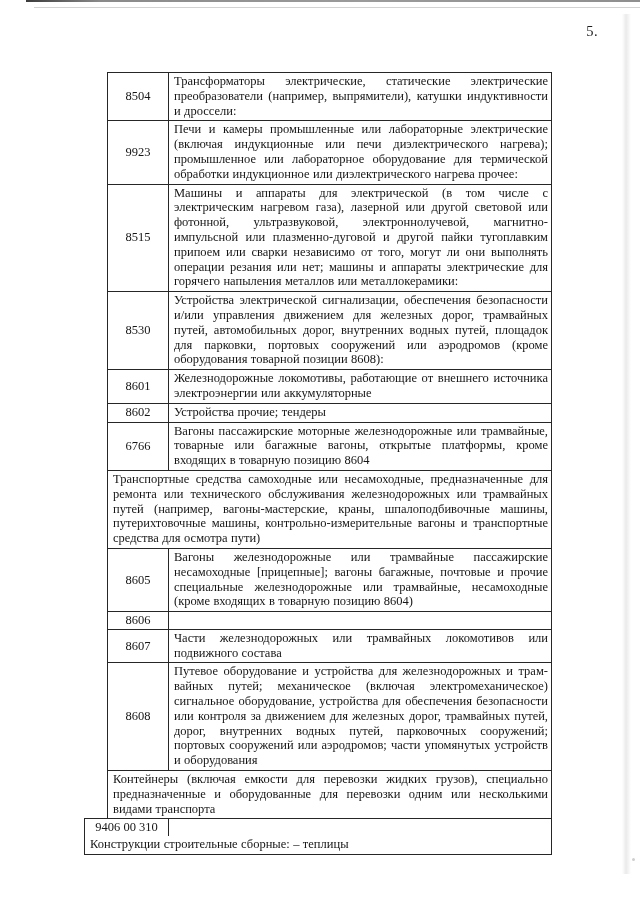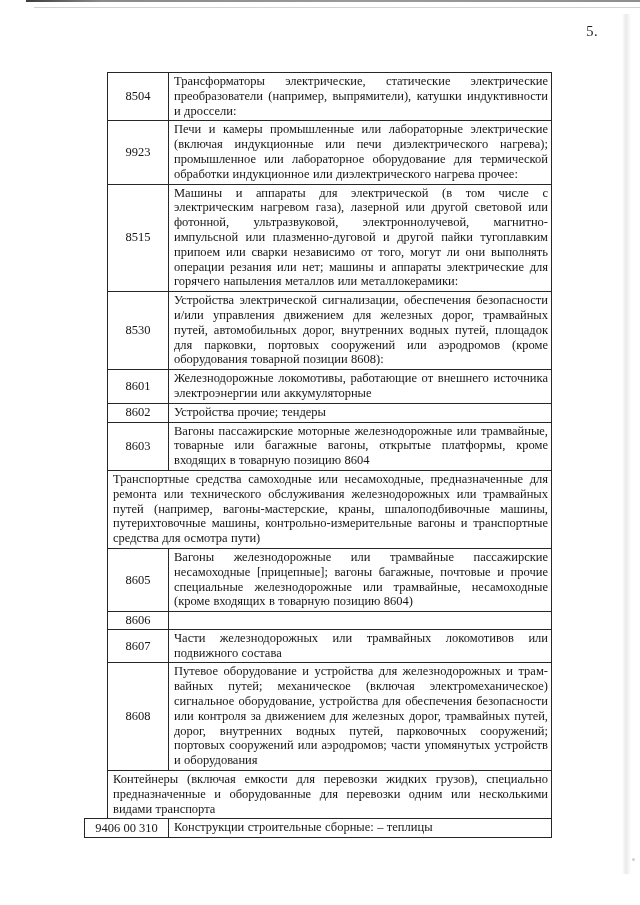--- a/index.html
+++ b/index.html
@@ -68,20 +68,21 @@
     border-top: 1px solid #262626;
     border-left: 1px solid #262626;
     border-right: 1px solid #262626;
     background: #ffffff;
     box-sizing: border-box;
   }
   .t-row:last-child {
     border-bottom: 1px solid #262626;
     margin-left: -23px;
     width: calc(100% + 23px);
+    flex-direction: column;
   }
   .cell {
     box-sizing: border-box;
   }
   .code {
     width: 61px;
     flex: 0 0 auto;
     border-right: 1px solid #262626;
     display: flex;
     align-items: center;
@@ -139,21 +140,21 @@
     <div class="cell code">8601</div>
     <div class="cell desc">Железнодорожные локомотивы, работающие от внешнего источника электроэнергии или аккумуляторные</div>
   </div>
 
   <div class="t-row">
     <div class="cell code">8602</div>
     <div class="cell desc">Устройства прочие; тендеры</div>
   </div>
 
   <div class="t-row">
-    <div class="cell code">8603</div>
+    <div class="cell code">6766</div>
     <div class="cell desc">Вагоны пассажирские моторные железнодорожные или трамвайные, товарные или багажные вагоны, открытые платформы, кроме входящих в товарную позицию 8604</div>
   </div>
 
   <div class="t-row">
     <div class="cell desc">Транспортные средства самоходные или несамоходные, предназначен­ные для ремонта или технического обслуживания железнодорожных или трамвайных путей (например, вагоны-мастерские, краны, шпалопод­бивочные машины, путерихтовочные машины, контрольно-измеритель­ные вагоны и транспортные средства для осмотра пути)</div>
   </div>
 
   <div class="t-row">
     <div class="cell code">8605</div>
     <div class="cell desc">Вагоны железнодорожные или трамвайные пассажирские несамоходные [прицепные]; вагоны багажные, почтовые и прочие специальные желез­нодорожные или трамвайные, несамоходные (кроме входящих в товар­ную позицию 8604)</div>

